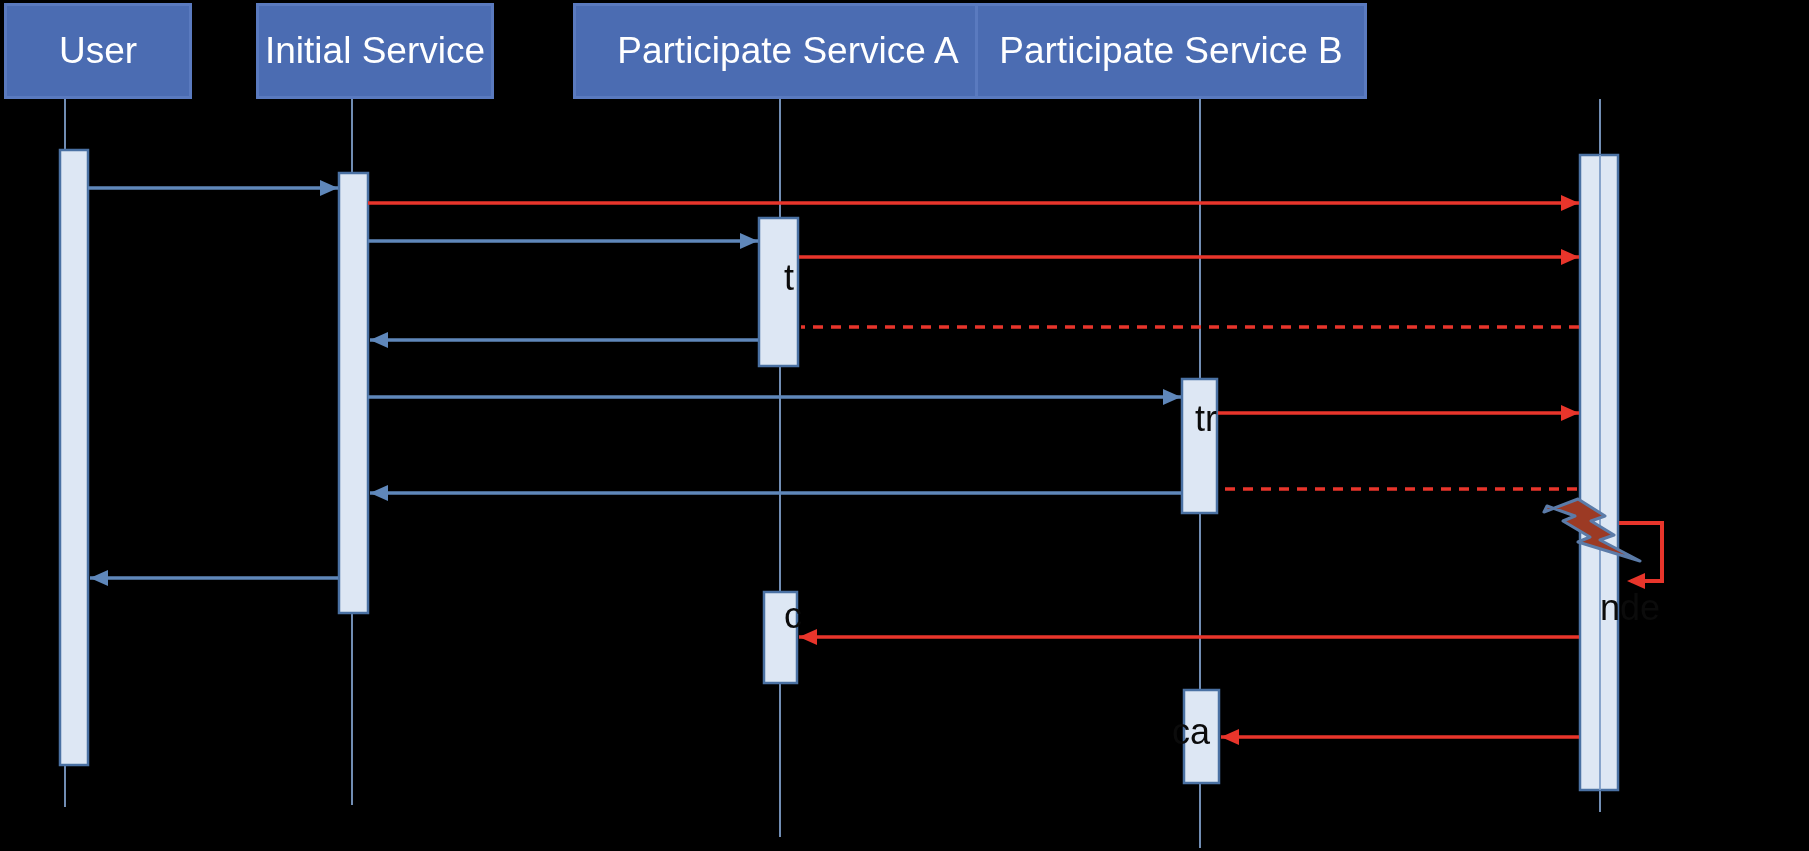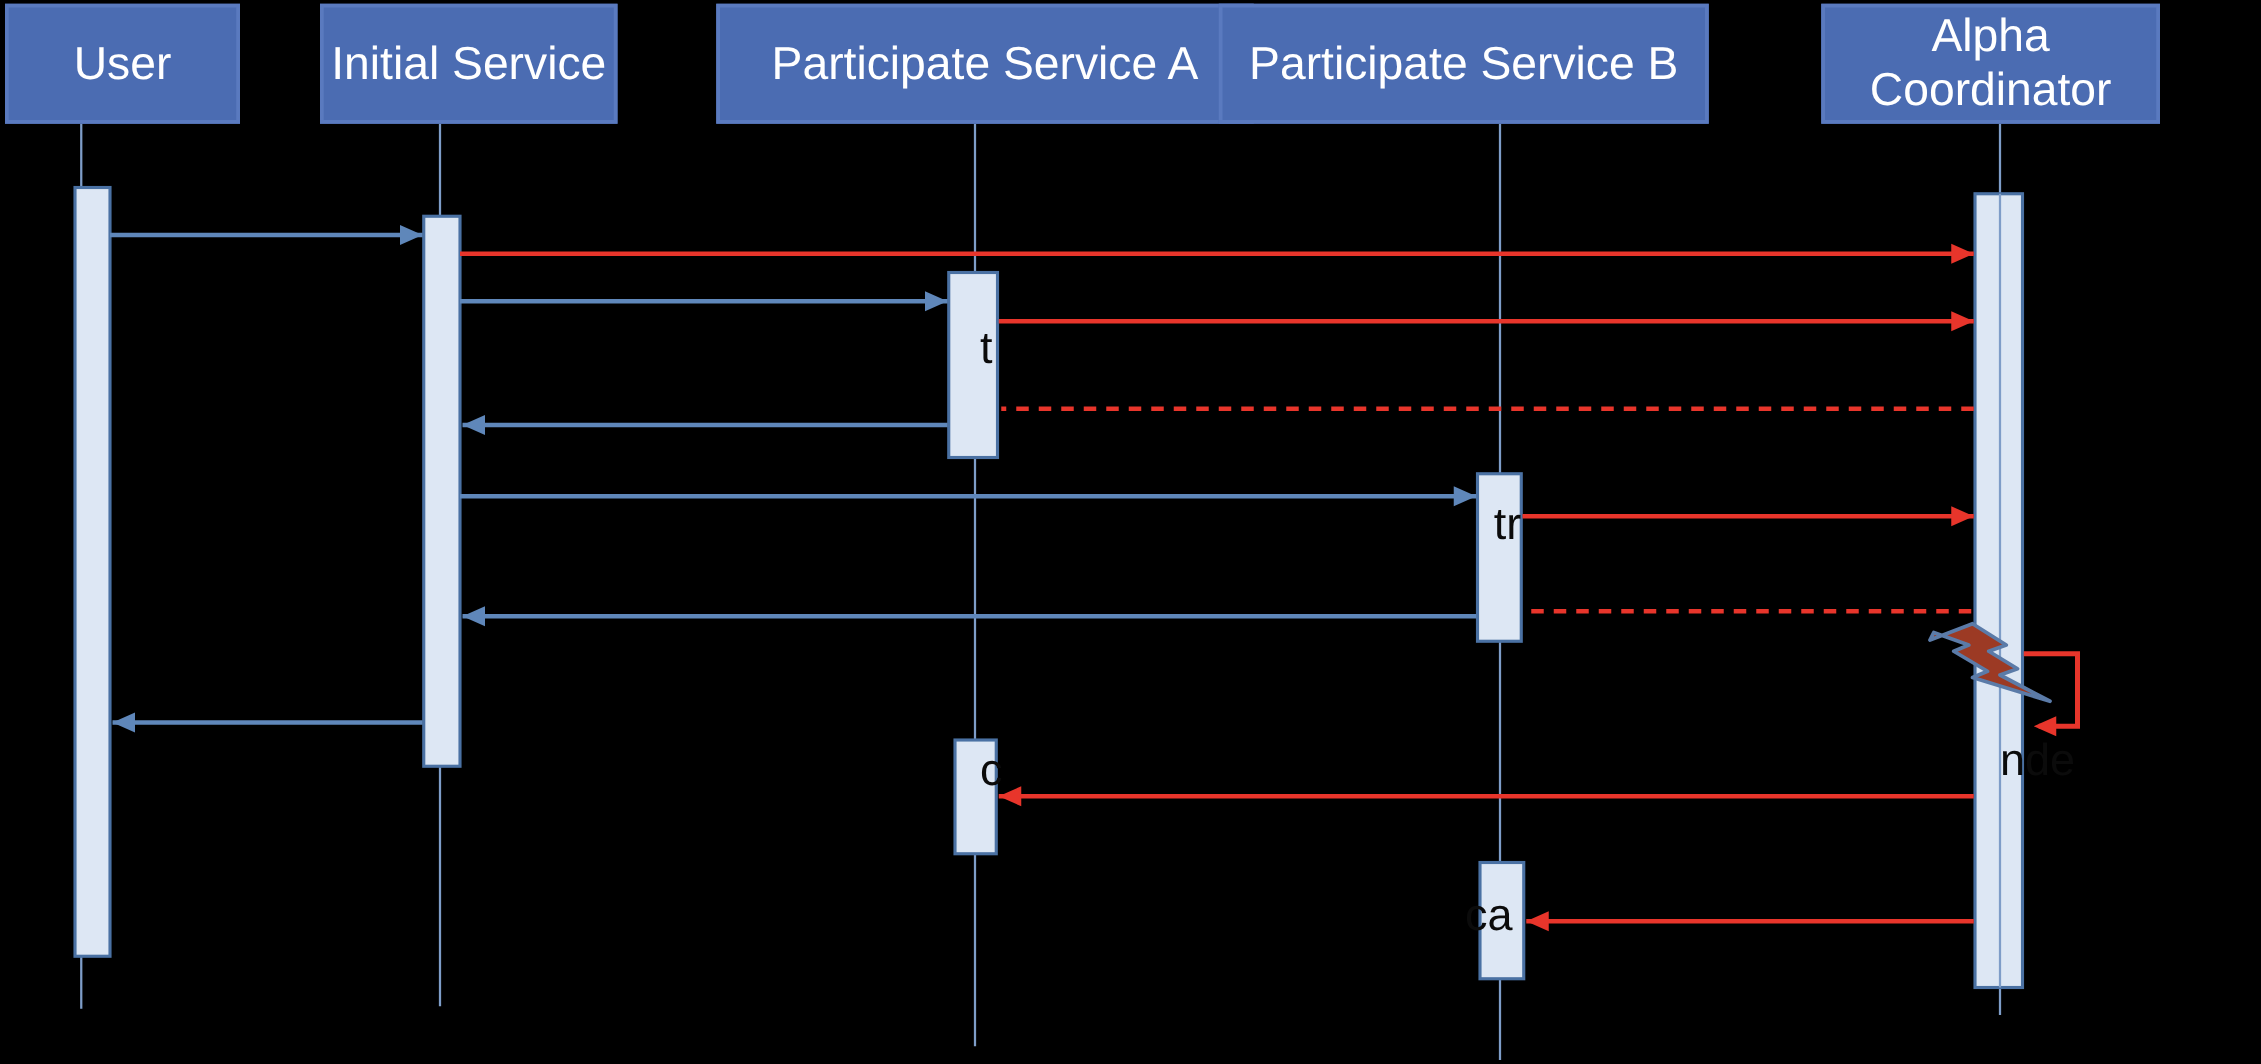--- a/index.html
+++ b/index.html
@@ -85,23 +85,20 @@
   </div>
   <div class="participant-box" style="left:256px;width:238px;text-align:center;">
     <span>Initial Service</span>
   </div>
   <div class="participant-box" style="left:573px;width:430px;">
     <span>Participate Service A</span>
   </div>
   <div class="participant-box" style="left:975px;width:392px;">
     <span>Participate Service B</span>
   </div>
-  <div class="participant-box" style="left:1457px;width:271px;padding:0 30px;">
-    <span>Alpha Coordinator</span>
-  </div>
 
   <div id="fragments">
       <div class="fragment" style="left: 784px; top: 260px;">t</div>
       <div class="fragment" style="left: 1195px; top: 401px;">tr</div>
       <div class="fragment" style="left: 1600px; top: 590px;">nde</div>
       <div class="fragment" style="left: 784px; top: 598px;">c</div>
       <div class="fragment" style="left: 1172px; top: 696px; margin-top: 18px;">ca</div>
     </div>
 
 </div>

